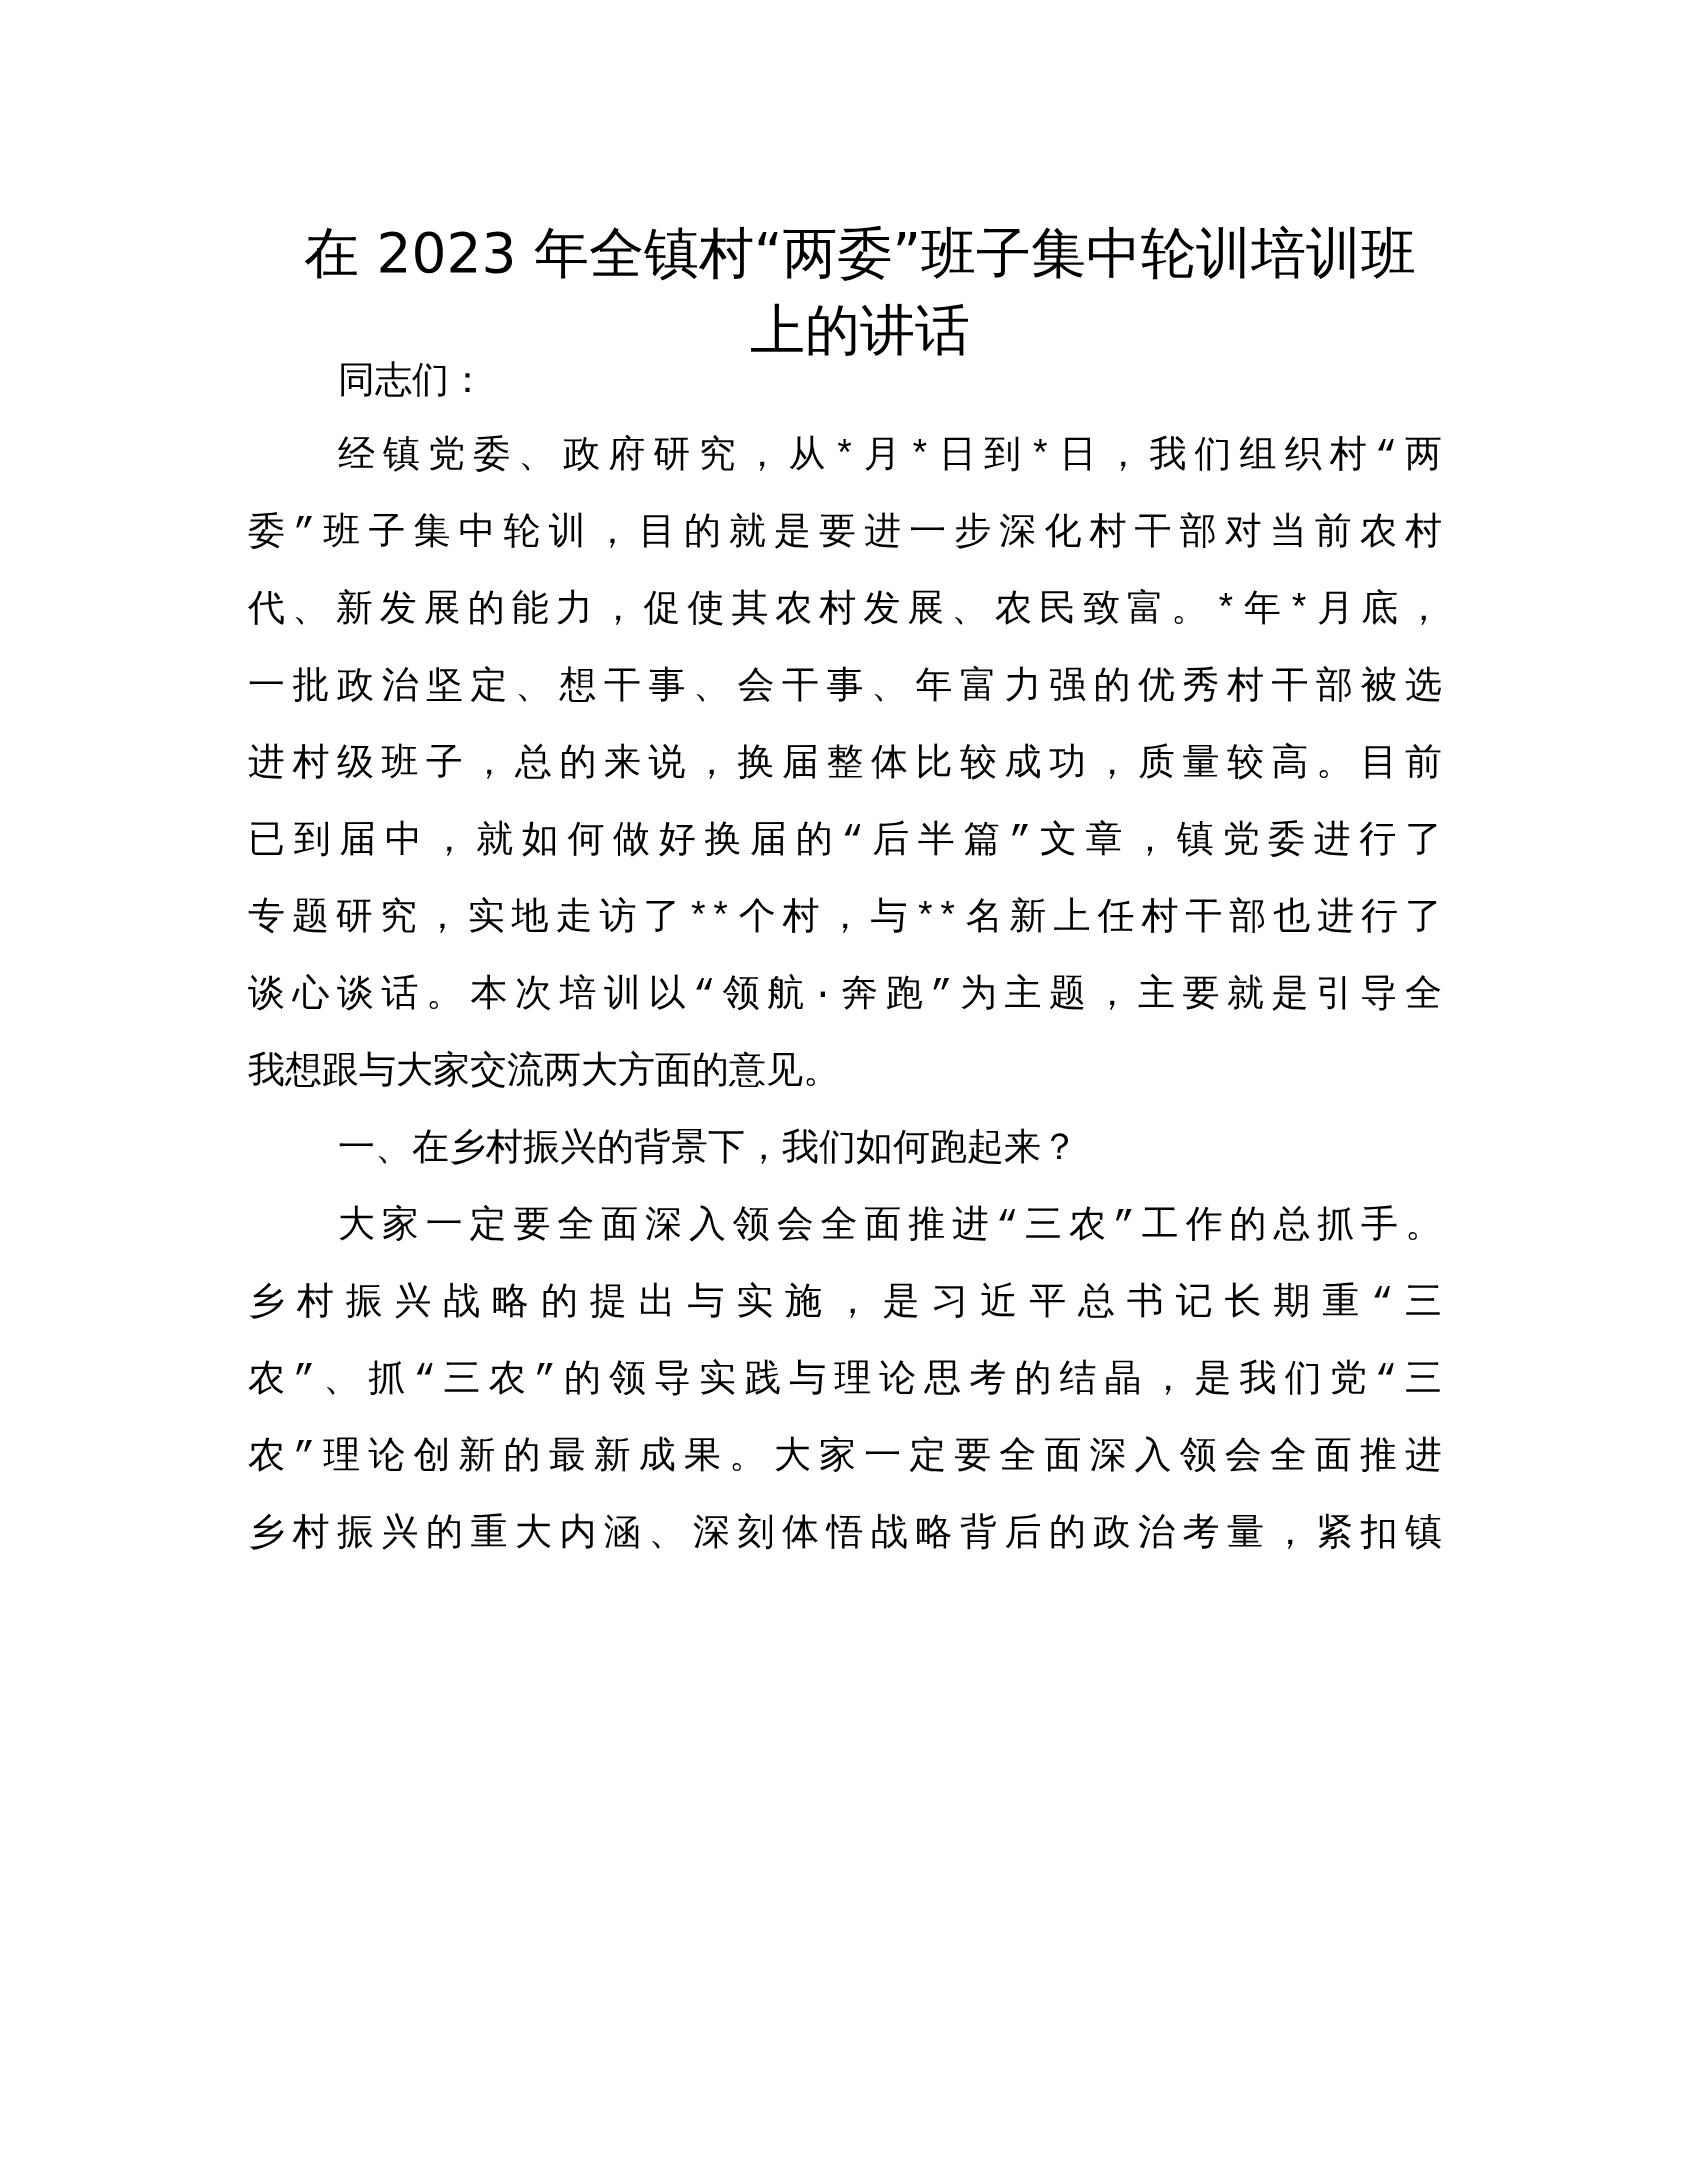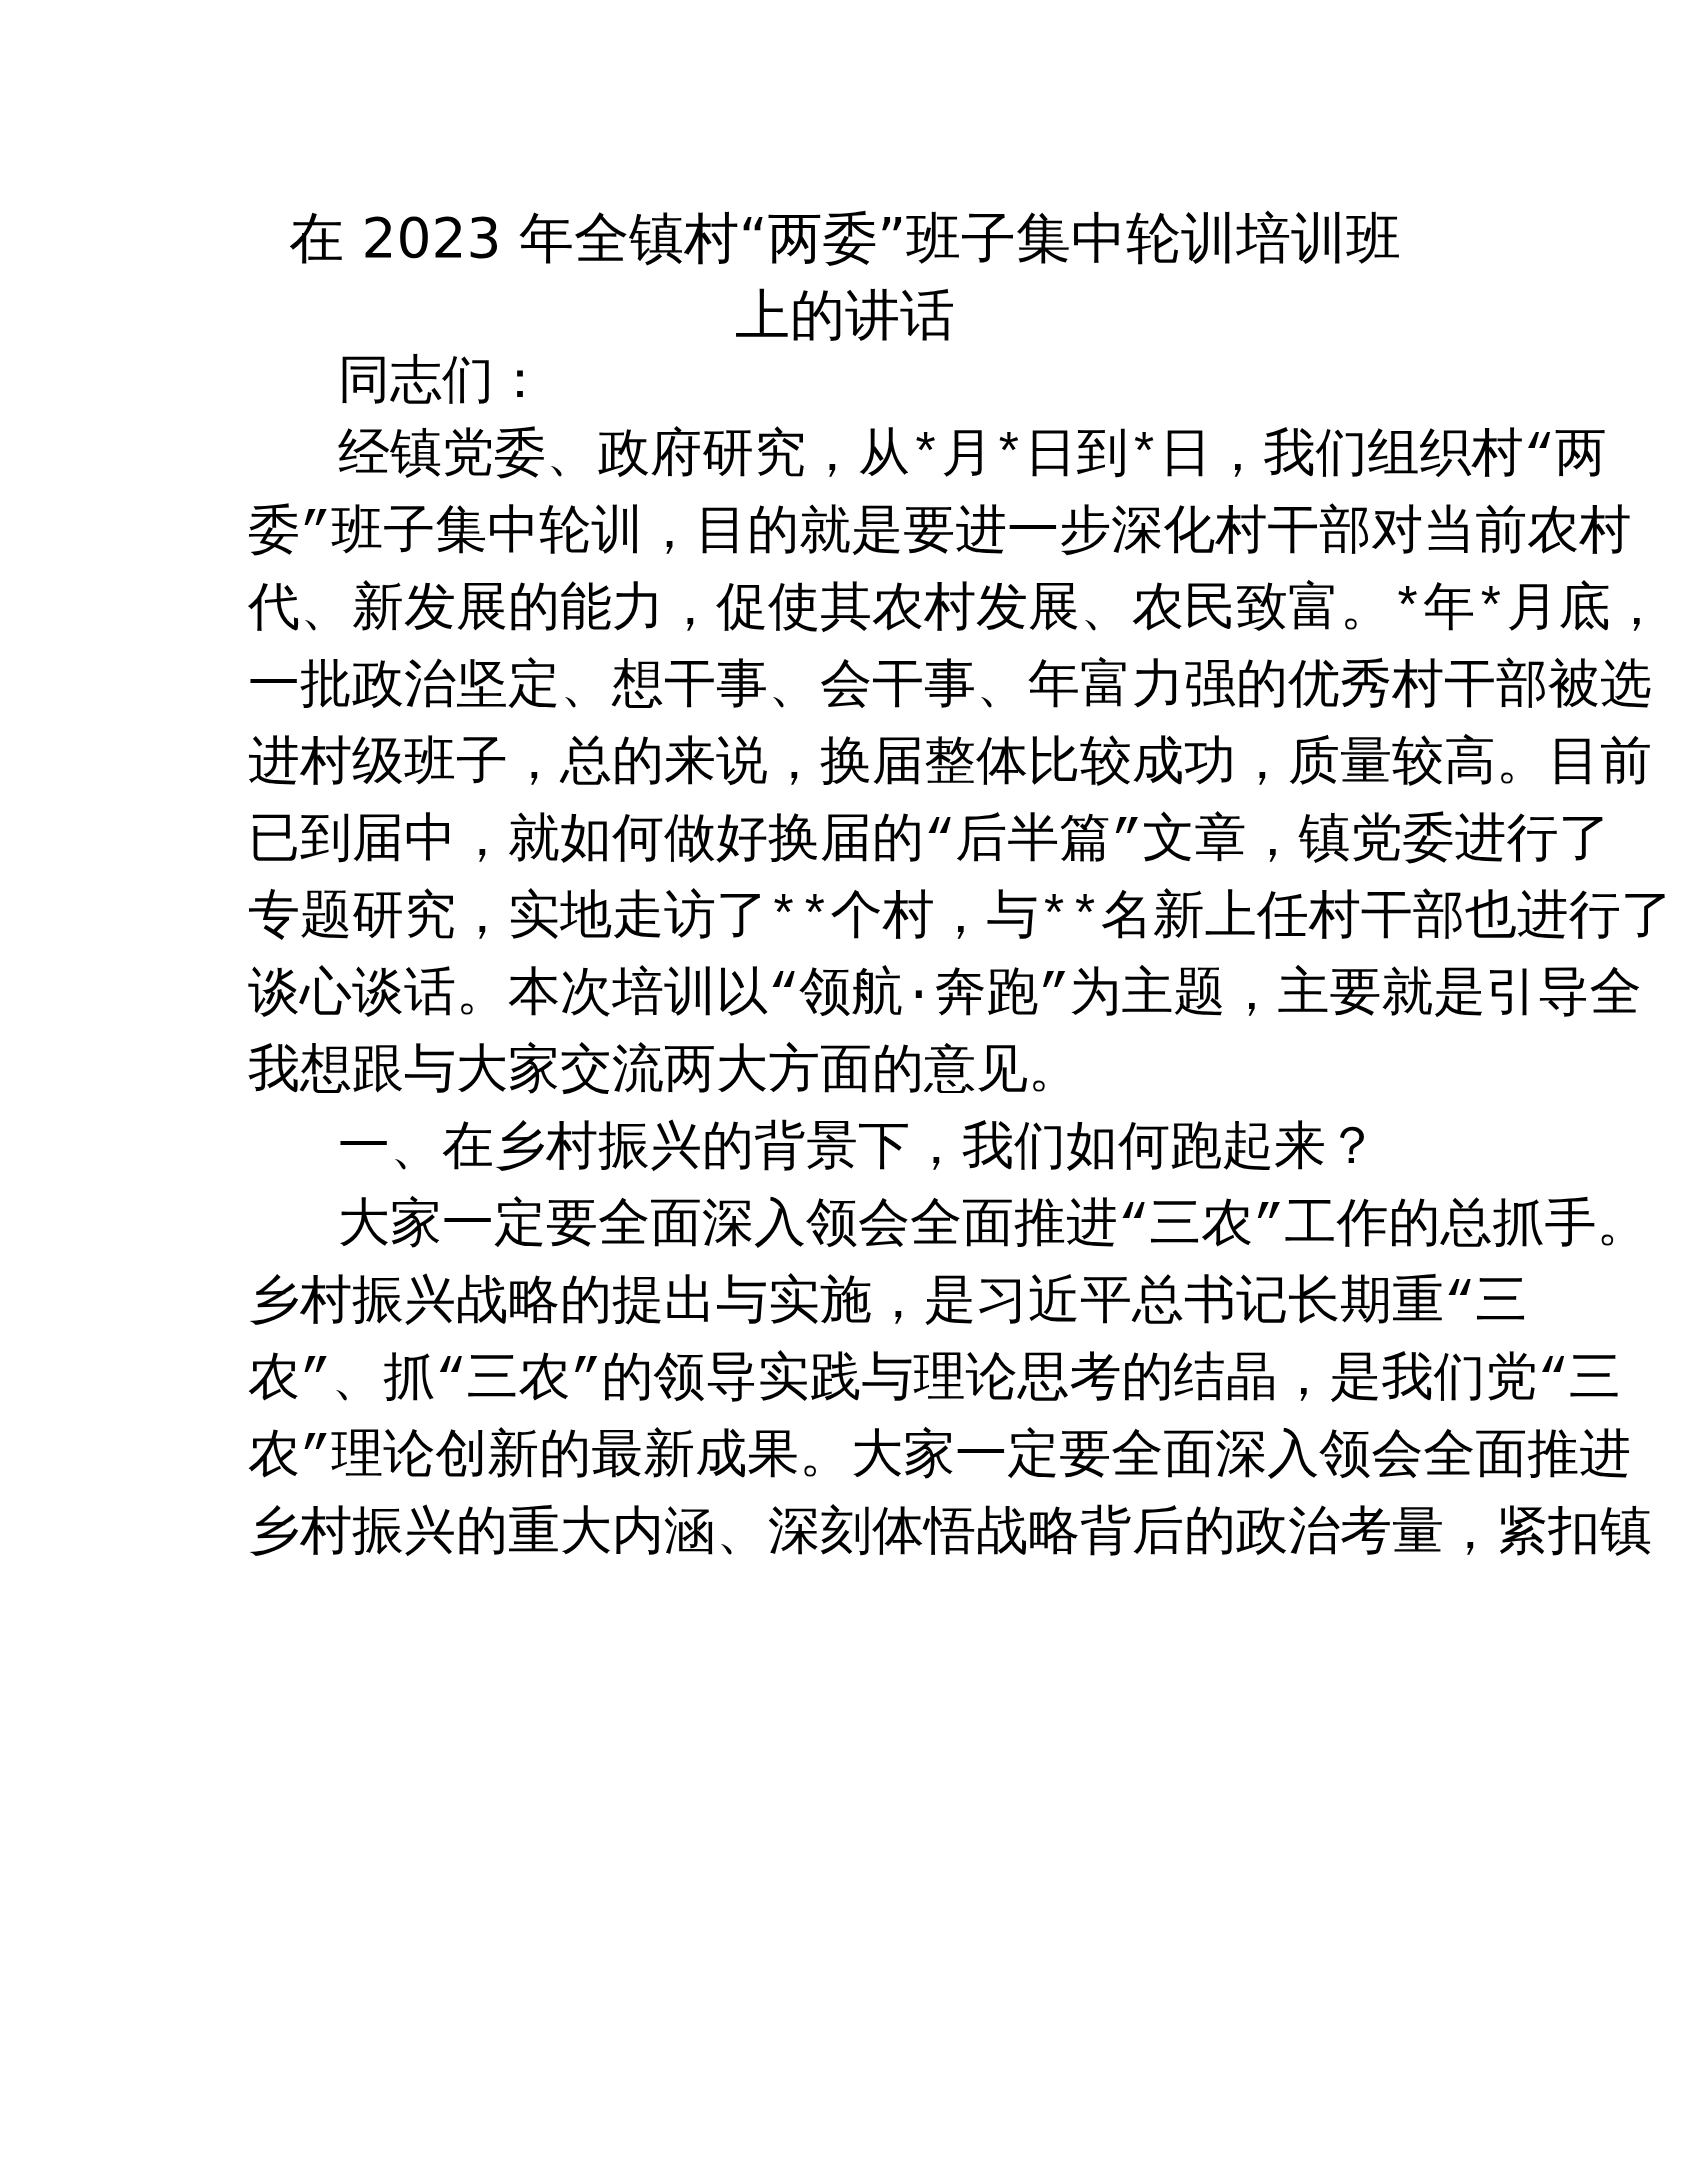--- a/index.html
+++ b/index.html
@@ -1,23 +1,23 @@
 <!DOCTYPE html>
 <html><head>
 <meta charset="utf-8">
 <style>
   html, body { margin: 0; padding: 0; background: #ffffff; }
   body { width: 1683px; height: 2178px; position: relative; overflow: hidden;
          font-family: "DejaVu Sans", "Liberation Sans", sans-serif; color: #000; }
   .page { position: absolute; left: 248px; top: 0; width: 1194px; }
   .title { position: absolute; left: 0; width: 1194px; text-align: center;
-           font-size: 55px; line-height: 77px; top: 200px; margin: 0; font-weight: normal; letter-spacing: 0; }
+           font-size: 55px; line-height: 77px; top: 200px; margin: 15px; font-weight: normal; letter-spacing: 0; }
   .title span { display: block; }
   .body-text { position: absolute; left: 0; width: 1194px; top: 341px; }
-  .p { margin: 0; font-size: 52px; line-height: 77px; text-align: justify; text-align-last: left; }
+  .p { margin: 0; font-size: 37px; line-height: 77px; text-align: justify; text-align-last: left; }
   .indent { text-indent: 90px; }
   .line { display: block; white-space: nowrap; text-align: justify; text-align-last: justify; font-family: Liberation Mono, monospace; }
   .line.last { text-align-last: left; }
 </style>
 </head>
 <body>
 
 <div class="page">
   <h1 class="title">
     <span>在 2023 年全镇村“两委”班子集中轮训培训班</span>

